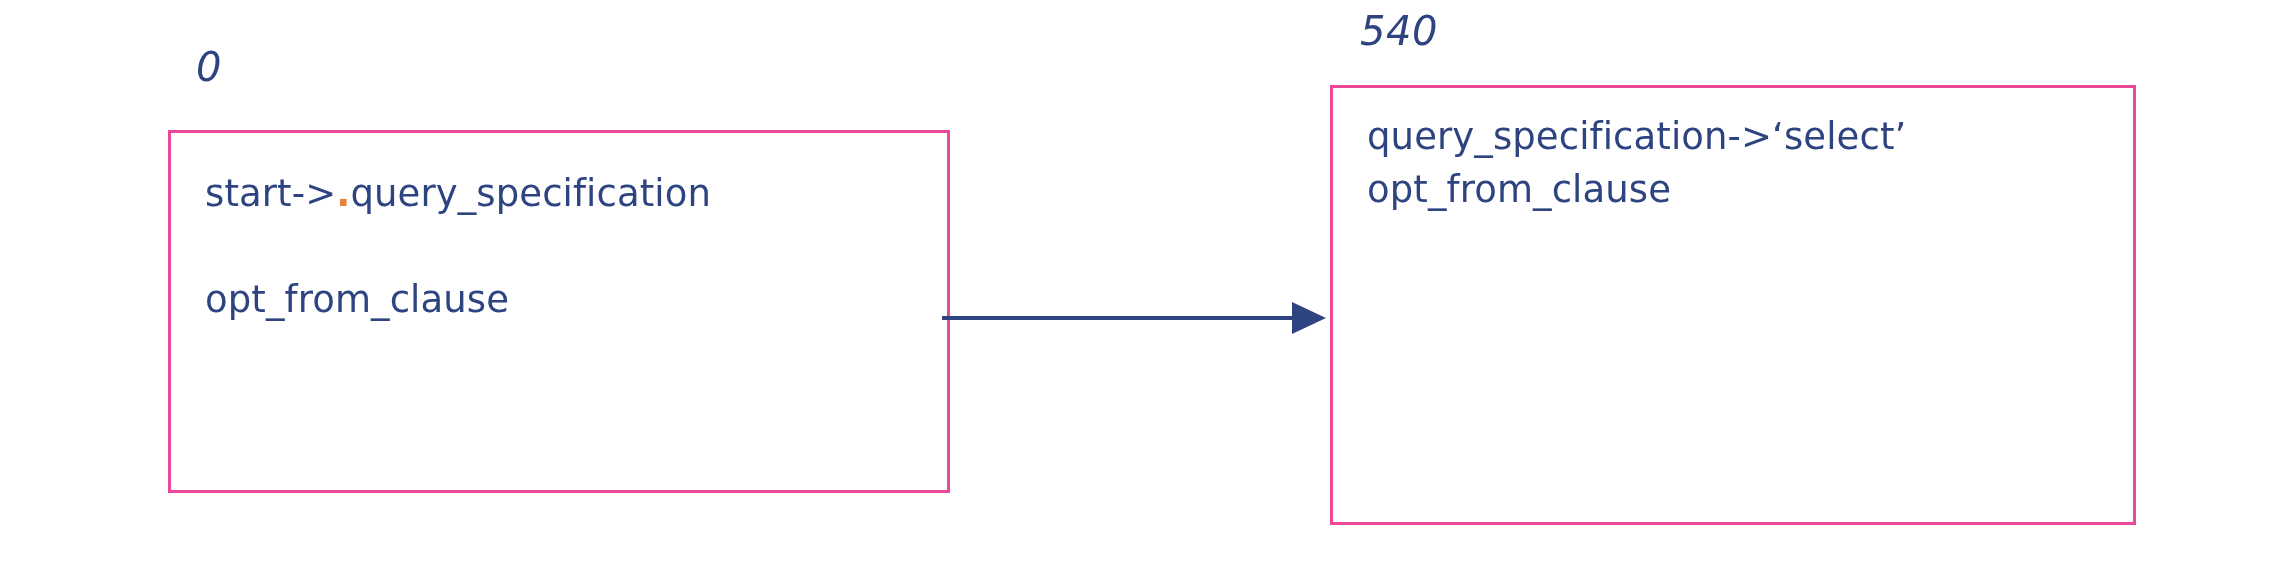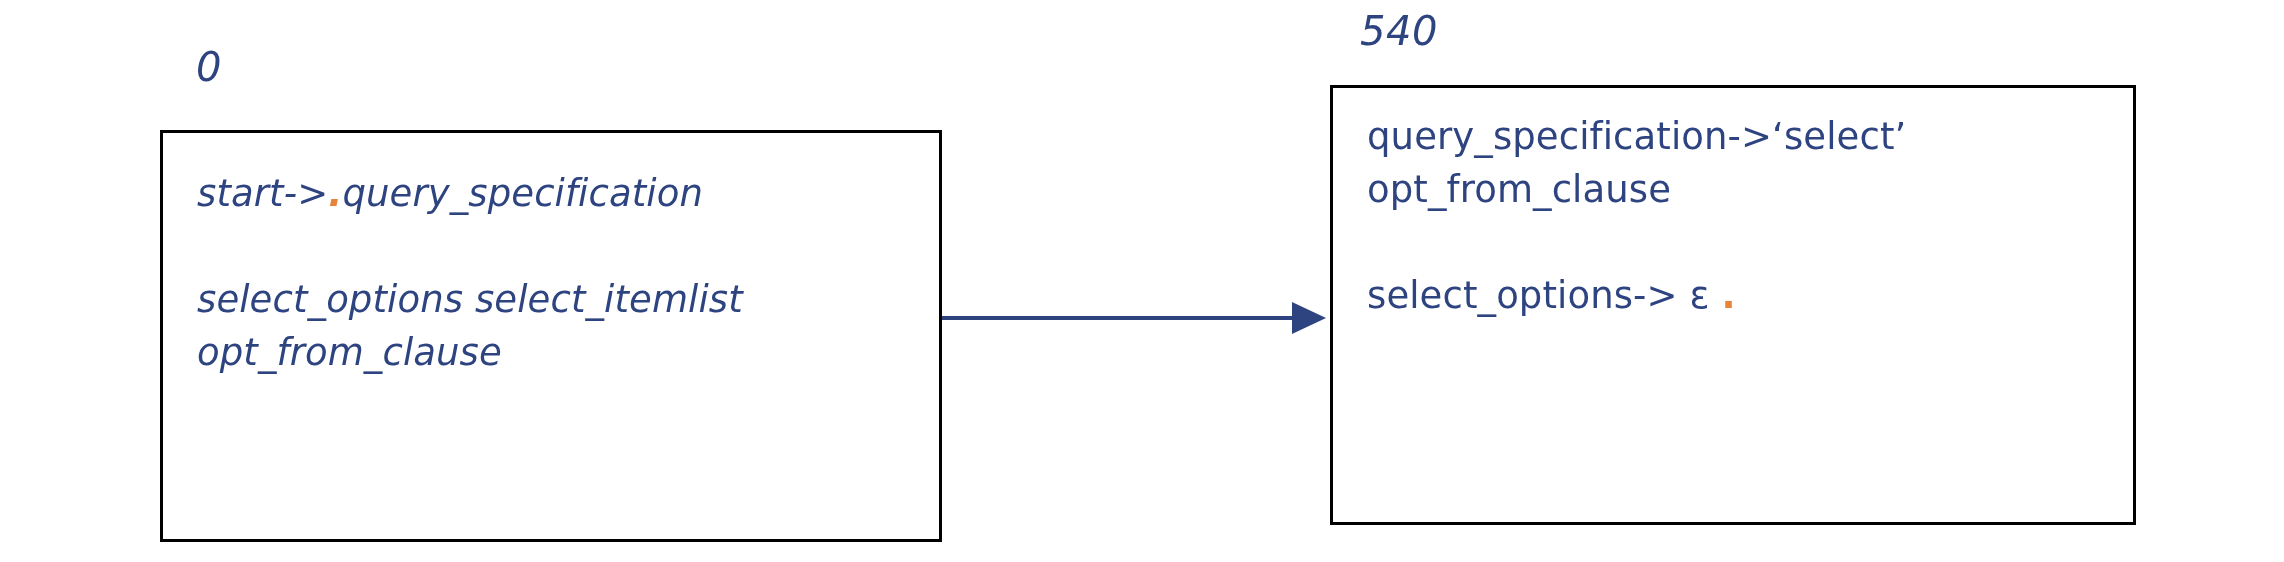--- a/index.html
+++ b/index.html
@@ -18,29 +18,28 @@
 
   .canvas {
     position: absolute;
     inset: 0;
   }
 
   
   .state-box {
     position: absolute;
     box-sizing: border-box;
-    border: 3px solid #000000;
+    border: 3px solid #ec4899;
     background: #ffffff;
   }
   #box-left {
-    left: 160px;
+    left: 168px;
     top: 130px;
     width: 782px;
-    height: 412px;
-    font-style: italic;
+    height: 363px;
   }
   #box-right {
     left: 1330px;
     top: 85px;
     width: 806px;
     height: 440px;
   }
 
   .state-label {
     position: absolute;
@@ -128,23 +127,20 @@
   <div class="state-box" id="box-left">
     <div class="item-list">
 
       <div class="item-line">
         <span>start-&gt;</span><span class="dot">.</span><span>query_specification</span>
       </div>
 
       <div class="item-gap"></div>
 
 
-      <div class="item-line">
-        <span>select_options select_itemlist</span>
-      </div>
 
       <div class="item-line">
         <span>opt_from_clause</span>
       </div>
 
     </div>
   </div>
 
 
   <div class="arrow-wrap">
@@ -161,21 +157,18 @@
         <span>query_specification-&gt;‘select’</span>
       </div>
 
 
       <div class="item-line">
         <span>opt_from_clause</span>
       </div>
 
       <div class="item-gap"></div>
 
-      <div class="item-line">
-        <span>select_options-&gt; ε </span><span class="dot">.</span><span></span>
-      </div>
 
 
     </div>
   </div>
 
 </div>
 
 </body></html>

